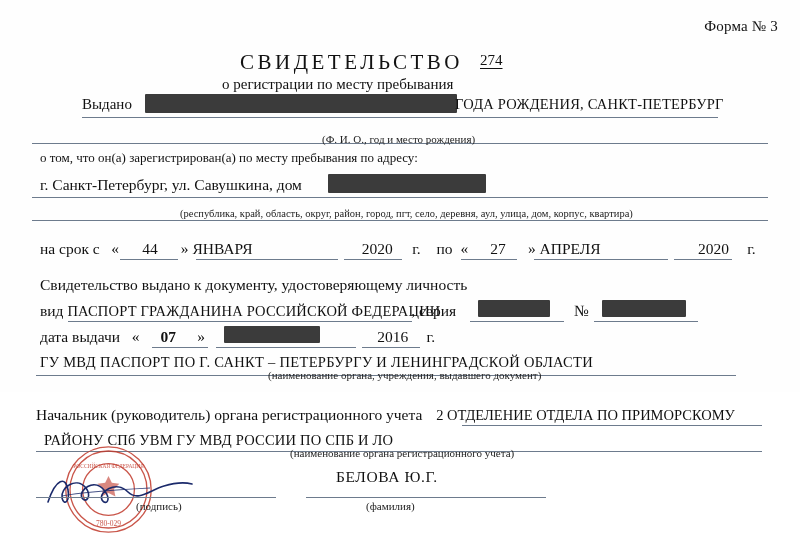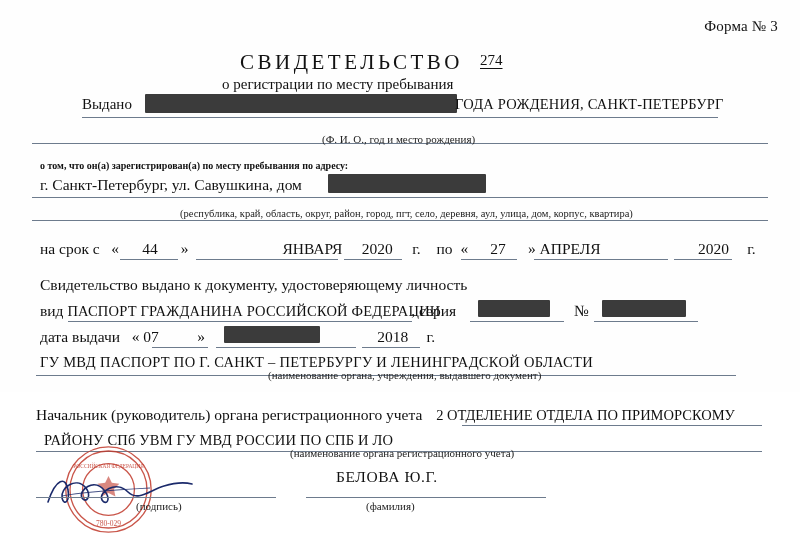--- a/index.html
+++ b/index.html
@@ -73,21 +73,21 @@
   .redact {
     position: absolute;
     background: #3b3b3b;
     border-radius: 1px;
   }
 
   
   .row-vydano { top: 96px; left: 82px; }
   .row-vydano-tail { top: 96px; left: 455px; font-size: 14.5px; letter-spacing: 0.2px; }
 
-  .row-otom { top: 160px; left: 40px; font-size: 10px; font-weight: bold; }
+  .row-otom { top: 150px; left: 40px; font-size: 13px; }
   .row-addr { top: 176px; left: 40px; font-size: 15.5px; }
 
   .row-srok { top: 240px; left: 40px; font-size: 15.5px; }
 
   .row-svid { top: 276px; left: 40px; font-size: 15.5px; }
   .row-vid  { top: 302px; left: 40px; font-size: 15.5px; }
   .row-data { top: 328px; left: 40px; font-size: 15.5px; }
   .row-organ{ top: 354px; left: 40px; font-size: 14.5px; letter-spacing: 0.3px; }
 
   .row-nach { top: 406px; left: 36px; font-size: 15.5px; }
@@ -150,21 +150,21 @@
   <div class="redact" style="left:328px; top:174px; width:158px; height:19px;"></div>
   <div class="rule" style="left:32px; top:197px; width:736px;"></div>
   <div class="rule" style="left:32px; top:220px; width:736px;"></div>
   <div class="abs small-caption cap-addr" style="font-size:10.5px;">(республика, край, область, округ, район, город, пгт, село, деревня, аул, улица, дом, корпус, квартира)</div>
 
   <div class="abs row-srok nowrap">
     <span class="quote">на срок с</span>
     <span class="quote">&nbsp;&nbsp;«</span>
     <span style="display:inline-block; width:54px; text-align:center;">44</span>
     <span class="quote">»</span>
-    <span style="display:inline-block; width:150px; text-align:right;">ЯНВАРЯ</span>
+    <span style="display:inline-block; width:150px; text-align:left;">ЯНВАРЯ</span>
     <span style="display:inline-block; width:62px; text-align:center;">2020</span>
     <span>г.</span>
     <span style="margin-left:12px;">по</span>
     <span class="quote">&nbsp;«</span>
     <span style="display:inline-block; width:52px; text-align:center;">27</span>
     <span class="quote">»</span>
     <span style="display:inline-block; width:140px; text-align:left;">АПРЕЛЯ</span>
     <span style="display:inline-block; width:60px; text-align:center;">2020</span>
     <span>г.</span>
   </div>
@@ -186,24 +186,24 @@
   <div class="rule" style="left:68px; top:321px; width:344px;"></div>
   <div class="redact" style="left:478px; top:300px; width:72px; height:17px;"></div>
   <div class="rule" style="left:470px; top:321px; width:94px;"></div>
   <div class="abs" style="left:574px; top:302px; font-size:15.5px;">№</div>
   <div class="redact" style="left:602px; top:300px; width:84px; height:17px;"></div>
   <div class="rule" style="left:594px; top:321px; width:104px;"></div>
 
   <div class="abs row-data nowrap">
     <span>дата выдачи</span>
     <span class="quote">&nbsp;&nbsp;«</span>
-    <span style="display:inline-block; width:50px; text-align:left;">07</span>
+    <span style="display:inline-block; width:50px; text-align:center;font-weight:bold;">07</span>
     <span class="quote">»</span>
     <span style="display:inline-block; width:150px;">&nbsp;</span>
-    <span style="display:inline-block; width:60px; text-align:center;">2018</span>
+    <span style="display:inline-block; width:60px; text-align:center;">2016</span>
     <span>г.</span>
   </div>
   <div class="redact" style="left:224px; top:326px; width:96px; height:17px;"></div>
   <div class="rule" style="left:152px; top:347px; width:56px;"></div>
   <div class="rule" style="left:216px; top:347px; width:140px;"></div>
   <div class="rule" style="left:362px; top:347px; width:58px;"></div>
 
   <div class="abs row-organ">ГУ  МВД  ПАСПОРТ  ПО  Г. САНКТ – ПЕТЕРБУРГУ  И  ЛЕНИНГРАДСКОЙ  ОБЛАСТИ</div>
   <div class="rule" style="left:36px; top:375px; width:700px;"></div>
   <div class="abs small-caption cap-organ-doc">(наименование органа, учреждения, выдавшего документ)</div>

